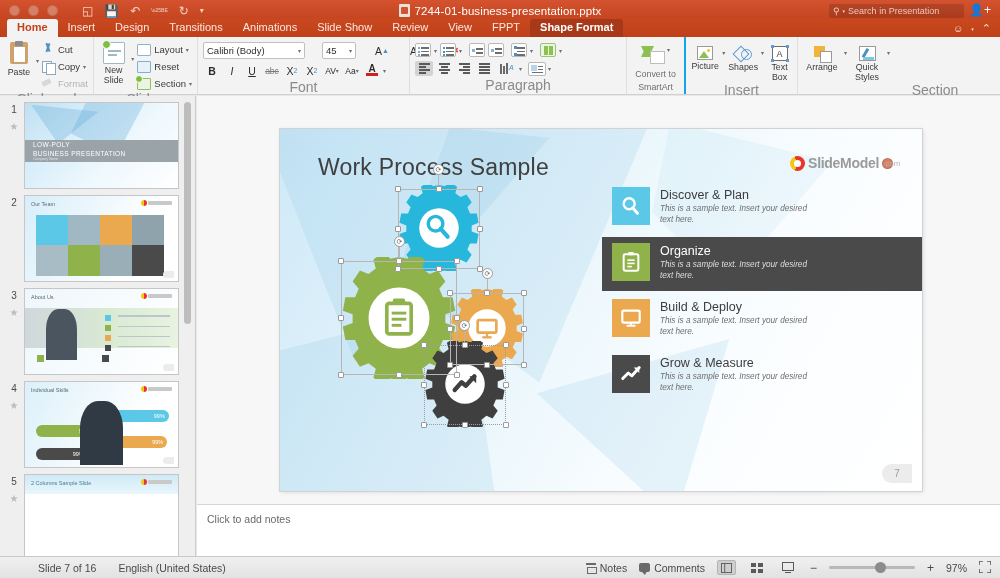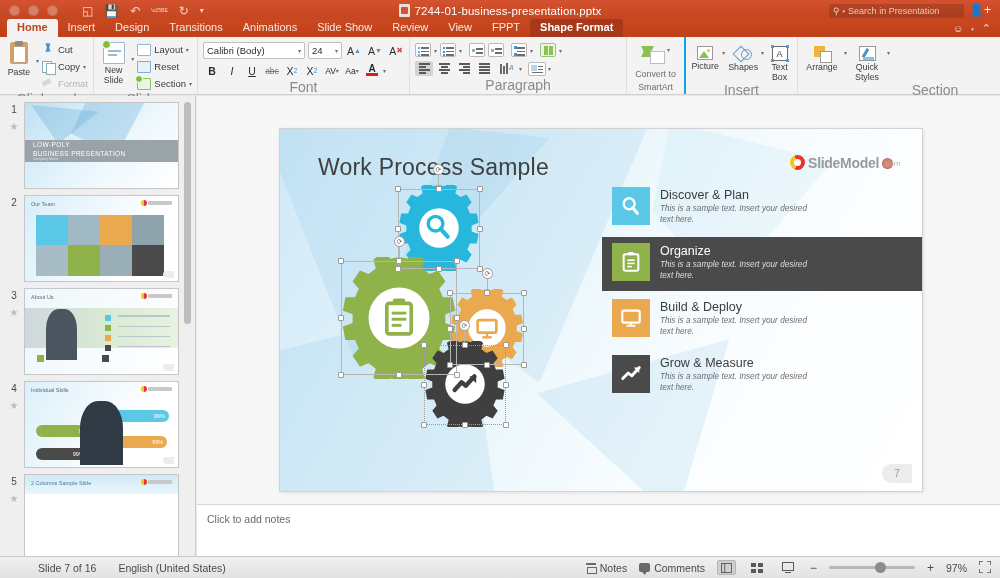--- a/index.html
+++ b/index.html
@@ -231,21 +231,21 @@
     background: #fff; box-shadow: 0 0 0 1px #d2d2d2, 1px 1px 5px rgba(0,0,0,.13);
     overflow: hidden;
   }
   .slide-bg { position:absolute; inset:0;
      background: linear-gradient(120deg,#cfe9f7 0%,#ddf0fa 22%,#eef8fd 48%,#fafdff 68%,#ffffff 100%); }
   .poly { position: absolute; background: rgba(120,185,225,.16); }
   .slide-title {
     position: absolute; left: 38px; top: 25px; font-size: 23px; color: #404040;
     letter-spacing: .2px;
   }
-  .sm-logo { position: absolute; right: 29px; top: 26px; display: flex; align-items: flex-start; gap: 3px; }
+  .sm-logo { position: absolute; right: 29px; top: 26px; display: flex; align-items: flex-end; gap: 3px; }
   .sm-logo .o { width: 15px; height: 15px; border-radius: 50%;
      background: conic-gradient(from 200deg, #f5c518 0 38%, #e8352a 38% 100%);
      position: relative; }
   .sm-logo .o:after { content:""; position:absolute; left:4px; top:4px; width:7px;height:7px;
      border-radius:50%; background:#fff; }
   .sm-logo .wm { font-size: 14px; font-weight: bold; color: #9a9a9a; letter-spacing: -.3px; }
   .sm-logo .dot { font-size: 8px; color: #b4b4b4; align-self: flex-end; margin-bottom: 2px; }
 
   .pg-badge { position: absolute; right: 10px; bottom: 8px; width: 30px; height: 19px;
      background: #ececec; border-radius: 10px 0 0 10px; color: #9a9a9a; font-size: 10px;
@@ -409,27 +409,27 @@
             <span class="lbl">Section</span>
             <span class="caret">▾</span>
           </div>
         </div>
       </div>
       <div class="grp-label">Slides</div>
     </div>
 
     <div class="grp" style="width:212px">
       <div class="grp-body" style="flex-direction:column;gap:3px;padding-top:2px">
-        <div style="display:flex;align-items:center;gap:3px">
+        <div style="display:flex;align-items:center;gap:17px">
           <div class="fontname">
             <span>Calibri (Body)</span>
             <span class="caret">▾</span>
           </div>
           <div class="fontsize">
-            <span>24</span>
+            <span>45</span>
             <span class="caret">▾</span>
           </div>
           <div class="fbtn">
             <span>A</span>
               <span style="font-size:7px;color:#4a90c4">▲</span>
           </div>
           <div class="fbtn">
             <span>A</span>
               <span style="font-size:7px;color:#4a90c4">▼</span>
           </div>

